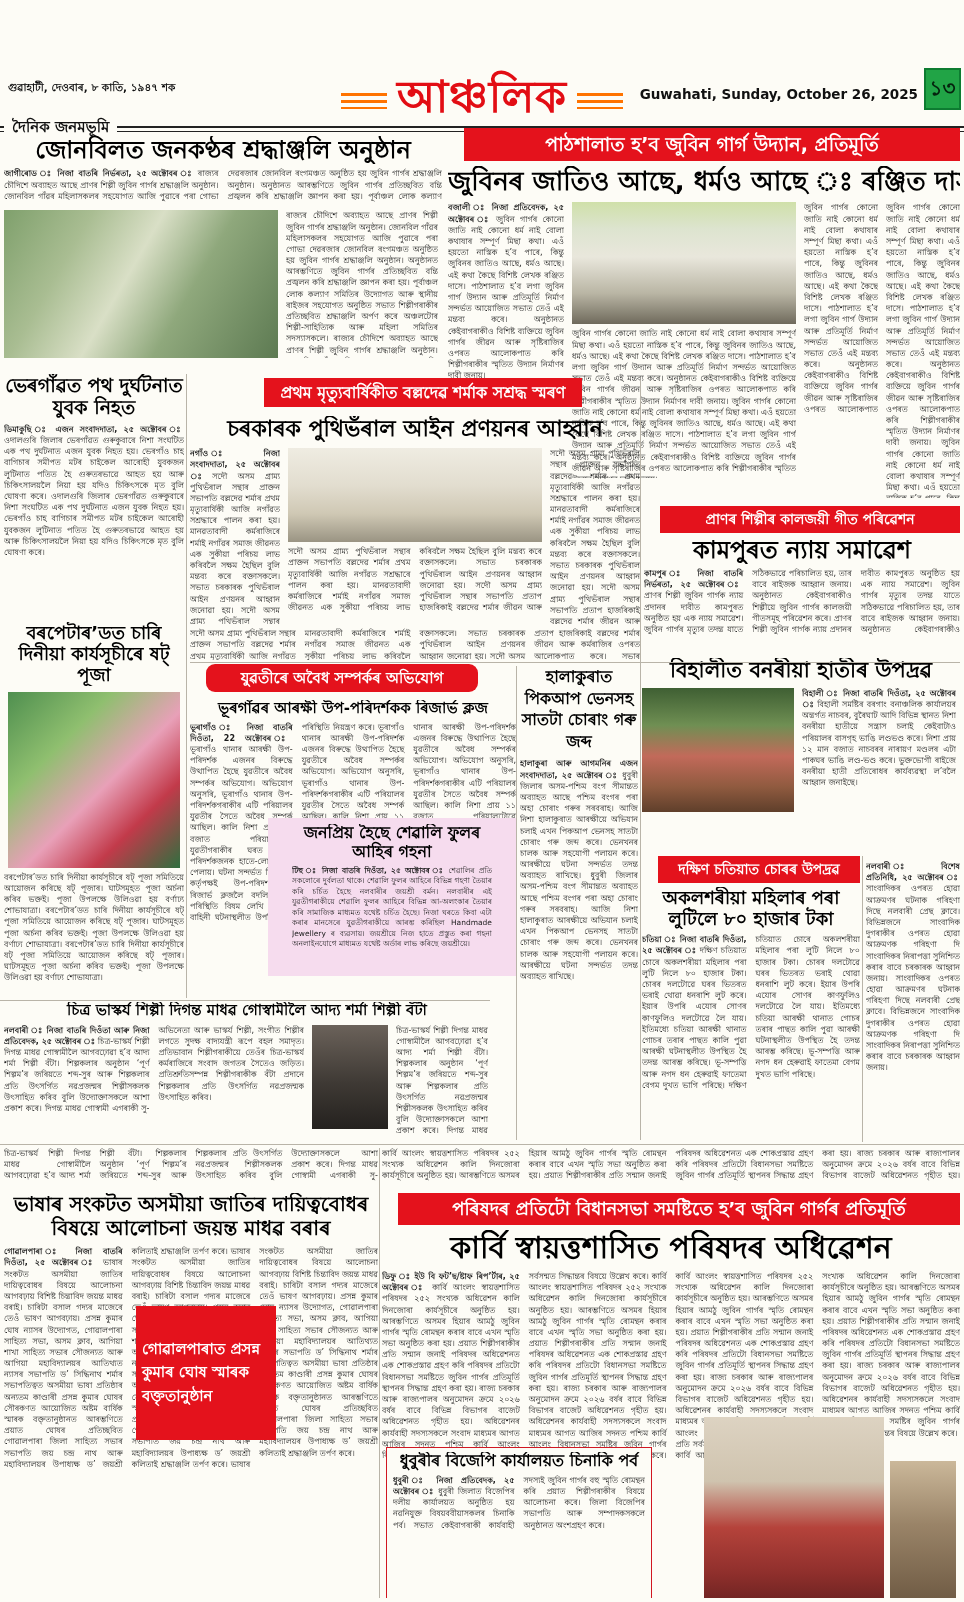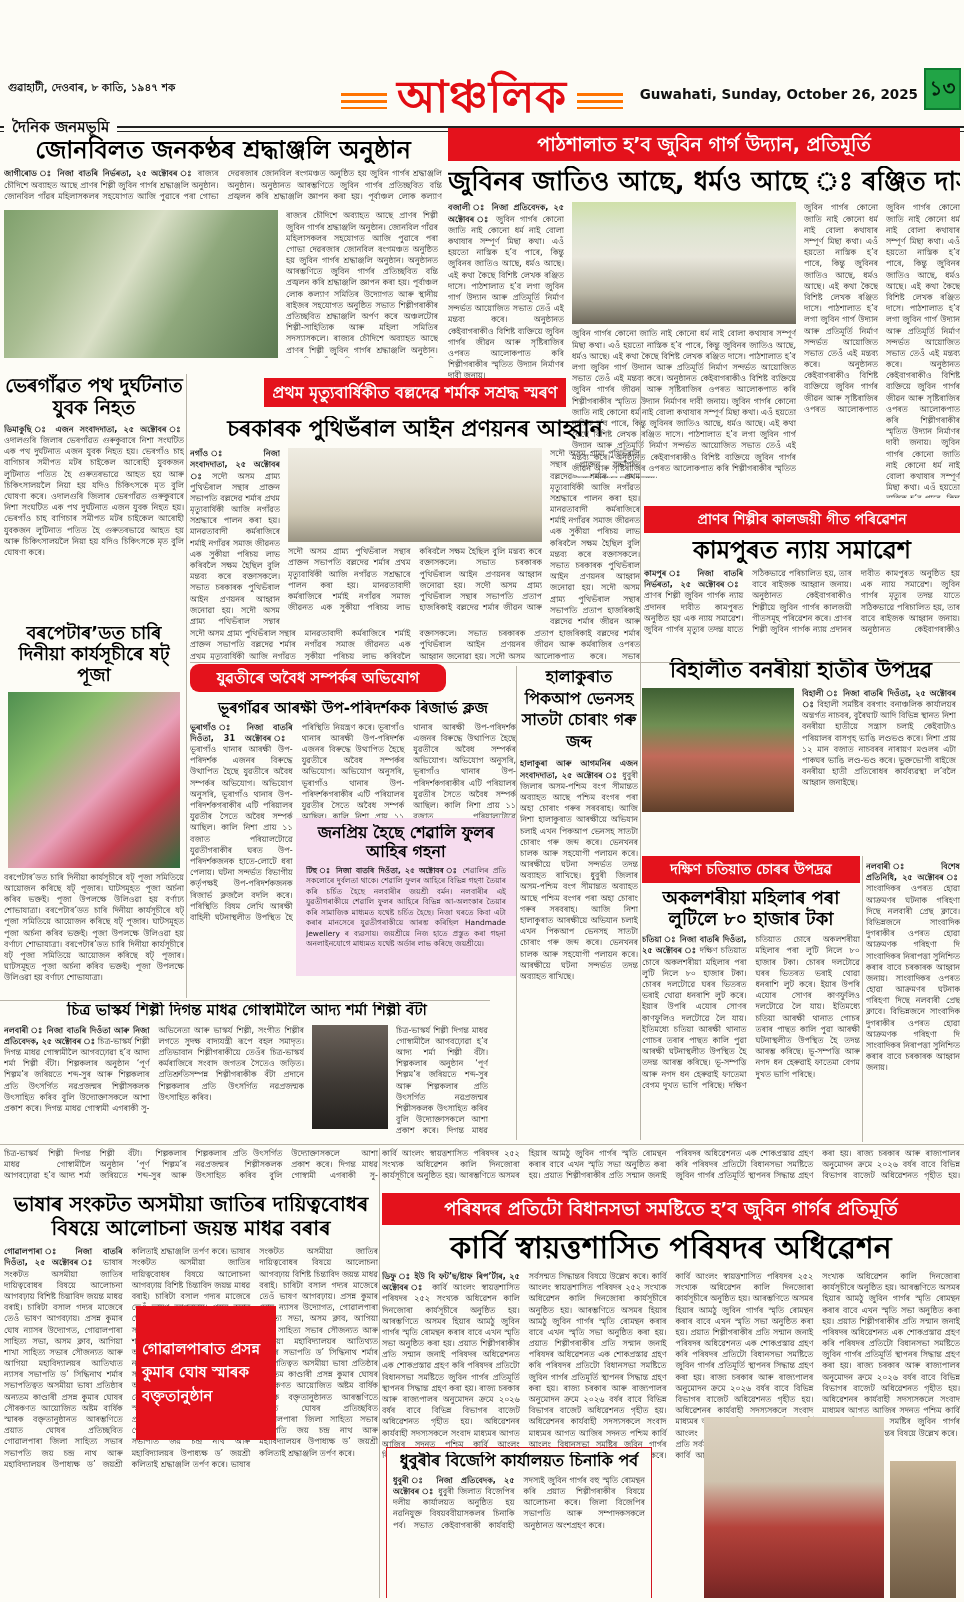--- a/index.html
+++ b/index.html
@@ -2,21 +2,21 @@
 <html><head>
 <meta charset="utf-8">
 <style>
   html,body{margin:0;padding:0;background:#9a9a9a;}
   .page{position:relative;width:964px;height:1602px;background:#fdfcf6;margin:0 auto;
         font-family:"DejaVu Sans","Liberation Sans",sans-serif;color:#111;overflow:hidden;}
   .sec{position:absolute;overflow:hidden;}
   .hl{margin:0;font-weight:bold;color:#000;text-align:center;line-height:1.18;overflow:hidden;}
   .nowrap{white-space:nowrap;}
   .kicker{background:#e4121c;color:#fff;font-weight:bold;text-align:center;
-          padding:5px 8px;line-height:1.2;white-space:nowrap;overflow:hidden;}
+          padding:5px 16px;line-height:1.2;white-space:nowrap;overflow:hidden;margin-left:16px;}
   .bd{font-size:8px;line-height:1.4;text-align:justify;margin:0;color:#1c1c1c;overflow:hidden;}
   .byline{font-weight:bold;}
   .cols2{column-count:2;column-gap:9px;}
   .cols3{column-count:3;column-gap:9px;}
   .cols4{column-count:4;column-gap:9px;}
   .photo{overflow:hidden;}
   .row{display:flex;gap:8px;}
   .vr{position:absolute;width:1px;background:#b9b4a8;}
   .hr{position:absolute;height:1px;background:#b9b4a8;}
   
@@ -27,21 +27,21 @@
         background:repeating-linear-gradient(to bottom,#ff7300 0 3px,rgba(0,0,0,0) 3px 7px);}
   .date-right{position:absolute;right:46px;top:86px;font-size:13.5px;font-weight:bold;}
   .page-badge{position:absolute;right:3px;top:68px;width:33px;height:38px;background:#21a446;
         border:2px solid #0d7c31;display:flex;align-items:center;justify-content:center;
         font-size:20px;font-weight:bold;color:#05230e;}
   .paper-rule{position:absolute;left:0;top:126px;width:964px;border-top:2px solid #222;
         border-bottom:1px solid #222;height:3px;}
   .paper-name{position:absolute;left:4px;top:115px;font-size:15px;font-weight:bold;
         background:#fdfcf6;padding:0 8px;}
   
-  .pinkbox{position:absolute;background:#f6dcee;padding:6px 10px;overflow:hidden;}
+  .pinkbox{position:absolute;background:#f6dcee;padding:6px 24px;overflow:hidden;}
   .redbox{position:absolute;background:#e4121c;color:#fff;font-weight:bold;
         display:flex;align-items:center;justify-content:center;padding:6px;line-height:1.55;}
   .insetbox{position:absolute;background:#fdfcf6;border:1px solid #d11722;padding:4px 6px;overflow:hidden;}
   
   .ph-a{background:linear-gradient(120deg,#7fa06c 0%,#a9bd92 25%,#d9dfc6 45%,#8fa87c 65%,#5d7a52 100%);}
   .ph-b{background:linear-gradient(to bottom,#cfe0a9 0%,#dde4cf 22%,#e9e7dc 45%,#b9b5a4 75%,#6f6a5c 100%);}
   .ph-c{background:linear-gradient(to bottom,#efece2 0%,#e2ddcf 40%,#cfc8b4 70%,#9a9483 100%);}
   .ph-d{background:linear-gradient(135deg,#4f8f4f 0%,#8fbf6f 30%,#e8a0b8 55%,#c23a4a 75%,#2f6f3f 100%);}
   .ph-e{background:linear-gradient(to bottom,#3f5f33 0%,#6f8f53 30%,#c26a5a 55%,#8f5a3f 80%,#5f3f2b 100%);}
   .ph-f{background:linear-gradient(to bottom,#6b625a 0%,#3f3a35 55%,#24211e 100%);}
@@ -128,21 +128,21 @@
     <p class="bd cols3" style="height:72px;margin-top:4px;">
       <span class="byline">কামপুৰ ঃ নিজা বাতৰি নিৰ্ভৰতা, ২৫ অক্টোবৰ ঃ</span>
       <span>প্ৰাণৰ শিল্পী জুবিন গাৰ্গক ন্যায় প্ৰদানৰ দাবীত কামপুৰত অনুষ্ঠিত হয় এক ন্যায় সমাৱেশ। জুবিন গাৰ্গৰ মৃত্যুৰ তদন্ত যাতে সঠিকভাৱে পৰিচালিত হয়, তাৰ বাবে ৰাইজক আহ্বান জনায়। অনুষ্ঠানত কেইবাগৰাকীও শিল্পীয়ে জুবিন গাৰ্গৰ কালজয়ী গীতসমূহ পৰিৱেশন কৰে। প্ৰাণৰ শিল্পী জুবিন গাৰ্গক ন্যায় প্ৰদানৰ দাবীত কামপুৰত অনুষ্ঠিত হয় এক ন্যায় সমাৱেশ। জুবিন গাৰ্গৰ মৃত্যুৰ তদন্ত যাতে সঠিকভাৱে পৰিচালিত হয়, তাৰ বাবে ৰাইজক আহ্বান জনায়। অনুষ্ঠানত কেইবাগৰাকীও শিল্পীয়ে জুবিন গাৰ্গৰ কালজয়ী গীতসমূহ পৰিৱেশন কৰে।</span>
     </p>
   </section>
 
   <section class="sec" style="left:190px;top:664px;width:326px;height:336px;">
     <div style="text-align:left;"><span class="kicker" style="display:inline-block;font-size:15px;min-width:240px;border-radius:9px;">যুৱতীৰে অবৈধ সম্পৰ্কৰ অভিযোগ</span></div>
     <h2 class="hl nowrap" style="font-size:15px;margin-top:4px;">ভূৰগাঁৱৰ আৰক্ষী উপ-পৰিদৰ্শকক ৰিজাৰ্ভ ক্লজ</h2>
     <p class="bd cols3" style="height:286px;margin-top:4px;">
-      <span class="byline">ভূৰাগাঁও ঃ নিজা বাতৰি দিওঁতা, 31 অক্টোবৰ ঃ</span>
+      <span class="byline">ভূৰাগাঁও ঃ নিজা বাতৰি দিওঁতা, 22 অক্টোবৰ ঃ</span>
       <span>ভূৰাগাঁও থানাৰ আৰক্ষী উপ-পৰিদৰ্শক এজনৰ বিৰুদ্ধে উত্থাপিত হৈছে যুৱতীৰে অবৈধ সম্পৰ্কৰ অভিযোগ। অভিযোগ অনুসৰি, ভূৰাগাঁও থানাৰ উপ-পৰিদৰ্শকগৰাকীৰ এটি পৰিয়ালৰ যুৱতীৰ সৈতে অবৈধ সম্পৰ্ক আছিল। কালি নিশা প্ৰায় ১১ বজাত পৰিয়ালটোৱে যুৱতীগৰাকীৰ ঘৰত উপ-পৰিদৰ্শকজনক হাতে-লোটে ধৰা পেলায়। ঘটনা সন্দৰ্ভত বিভাগীয় কৰ্তৃপক্ষই উপ-পৰিদৰ্শকজনক ৰিজাৰ্ভ ক্লজলৈ বদলি কৰে। পৰিস্থিতি বিষম লেখি আৰক্ষী বাহিনী ঘটনাস্থলীত উপস্থিত হৈ পৰিস্থিতি নিয়ন্ত্ৰণ কৰে। ভূৰাগাঁও থানাৰ আৰক্ষী উপ-পৰিদৰ্শক এজনৰ বিৰুদ্ধে উত্থাপিত হৈছে যুৱতীৰে অবৈধ সম্পৰ্কৰ অভিযোগ। অভিযোগ অনুসৰি, ভূৰাগাঁও থানাৰ উপ-পৰিদৰ্শকগৰাকীৰ এটি পৰিয়ালৰ যুৱতীৰ সৈতে অবৈধ সম্পৰ্ক আছিল। কালি নিশা প্ৰায় ১১ বজাত পৰিয়ালটোৱে যুৱতীগৰাকীৰ ঘৰত উপ-পৰিদৰ্শকজনক হাতে-লোটে ধৰা পেলায়। ঘটনা সন্দৰ্ভত বিভাগীয় কৰ্তৃপক্ষই উপ-পৰিদৰ্শকজনক ৰিজাৰ্ভ ক্লজলৈ বদলি কৰে। পৰিস্থিতি বিষম লেখি আৰক্ষী বাহিনী ঘটনাস্থলীত উপস্থিত হৈ পৰিস্থিতি নিয়ন্ত্ৰণ কৰে। ভূৰাগাঁও থানাৰ আৰক্ষী উপ-পৰিদৰ্শক এজনৰ বিৰুদ্ধে উত্থাপিত হৈছে যুৱতীৰে অবৈধ সম্পৰ্কৰ অভিযোগ। অভিযোগ অনুসৰি, ভূৰাগাঁও থানাৰ উপ-পৰিদৰ্শকগৰাকীৰ এটি পৰিয়ালৰ যুৱতীৰ সৈতে অবৈধ সম্পৰ্ক আছিল। কালি নিশা প্ৰায় ১১ বজাত পৰিয়ালটোৱে যুৱতীগৰাকীৰ ঘৰত উপ-পৰিদৰ্শকজনক হাতে-লোটে ধৰা পেলায়। ঘটনা সন্দৰ্ভত বিভাগীয় কৰ্তৃপক্ষই উপ-পৰিদৰ্শকজনক ৰিজাৰ্ভ ক্লজলৈ বদলি কৰে। পৰিস্থিতি বিষম লেখি আৰক্ষী বাহিনী ঘটনাস্থলীত উপস্থিত হৈ পৰিস্থিতি নিয়ন্ত্ৰণ কৰে।</span>
     </p>
 
     <div class="pinkbox" style="right:0;top:154px;width:200px;height:146px;">
       <h3 class="hl" style="font-size:16px;">জনপ্ৰিয় হৈছে শেৱালি ফুলৰ আহিৰ গহনা</h3>
       <p class="bd" style="height:96px;margin-top:4px;font-size:7.5px;">
         <span class="byline">টিহু ঃ নিজা বাতৰি দিওঁতা, ২৫ অক্টোবৰ ঃ</span>
         <span>শেৱালিৰ প্ৰতি সকলোৰে দুৰ্বলতা থাকে। শেৱালি ফুলৰ আহিৰে বিভিন্ন গহণা তৈয়াৰ কৰি চৰ্চিত হৈছে নলবাৰীৰ জয়শ্ৰী বৰ্মন। নলবাৰীৰ এই যুৱতীগৰাকীয়ে শেৱালি ফুলৰ আহিৰে বিভিন্ন আ-অলংকাৰ তৈয়াৰ কৰি সামাজিক মাধ্যমত যথেষ্ট চৰ্চিত হৈছে। নিজা ঘৰতে কিবা এটা কৰাৰ মানসেৰে যুৱতীগৰাকীয়ে আৰম্ভ কৰিছিল Handmade Jewellery ৰ ব্যৱসায়। জয়শ্ৰীয়ে নিজ হাতে প্ৰস্তুত কৰা গহনা অনলাইনযোগে মাধ্যমত যথেষ্ট অৰ্ডাৰ লাভ কৰিছে জয়শ্ৰীয়ে।</span>
       </p>
     </div>

